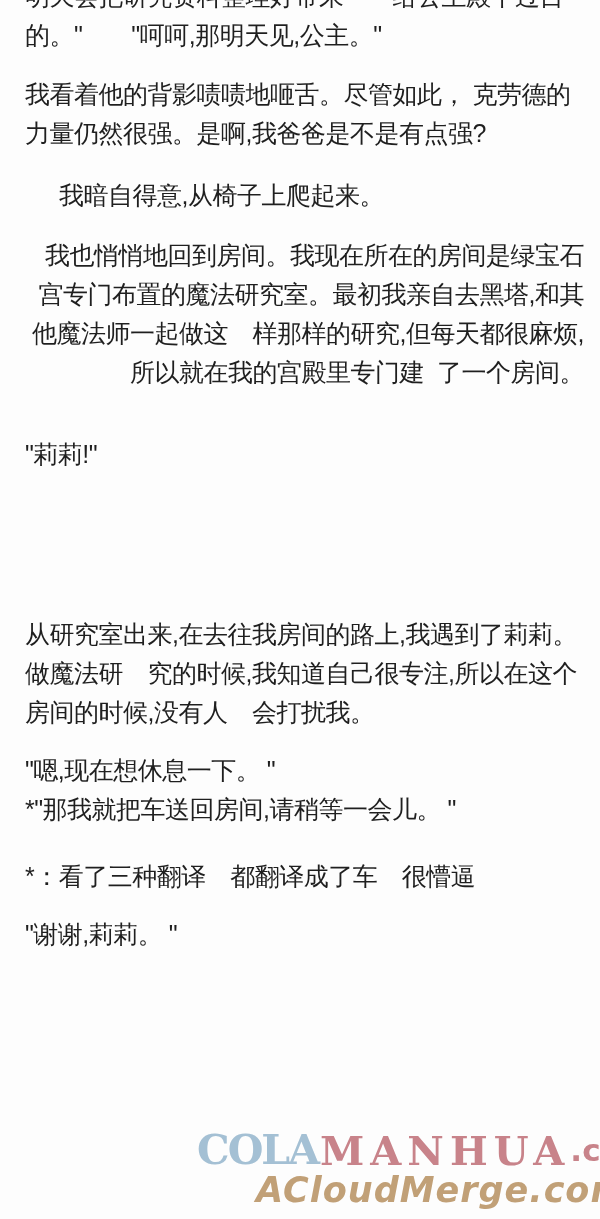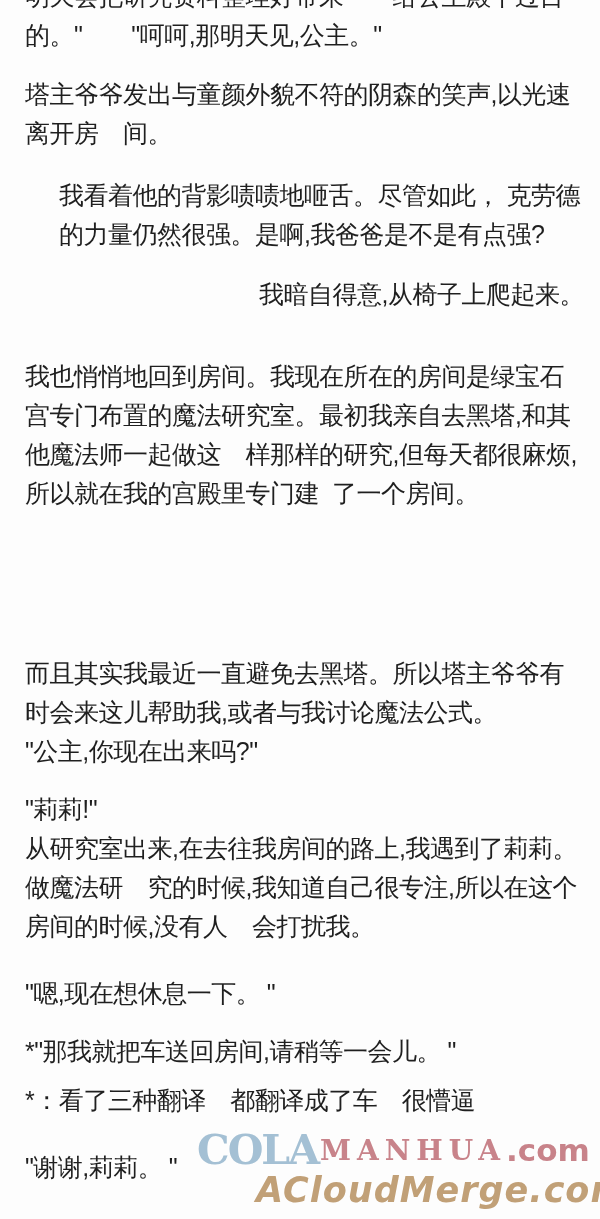--- a/index.html
+++ b/index.html
@@ -58,21 +58,21 @@
   .wm-cola {
     font-family: "DejaVu Serif", "Liberation Serif", serif;
     font-weight: bold;
     font-size: 41px;
     letter-spacing: -2px;
     vertical-align: middle;
   }
   .wm-manhua {
     font-family: "DejaVu Serif", "Liberation Serif", serif;
     font-weight: bold;
-    font-size: 28px;
+    font-size: 40px;
     letter-spacing: 6px;
     margin-left: 2px;
     vertical-align: middle;
   }
   .wm-dotcom {
     font-family: "DejaVu Sans", "Liberation Sans", sans-serif;
     font-weight: bold;
     font-size: 31px;
     letter-spacing: 0px;
     vertical-align: middle;
@@ -88,26 +88,23 @@
   }
 </style>
 </head>
 <body>
 
 <div id="page" style="background: rgb(253, 253, 253);">
 
   <div id="text-flow">
       <p>明天会把研究资料整理好带来　　给公主殿下过目
 的。"　　"呵呵,那明天见,公主。"</p>
-      <p>塔主爷爷发出与童颜外貌不符的阴森的笑声,以光速离开房　间。</p>
       <p>我看着他的背影啧啧地咂舌。尽管如此， 克劳德的力量仍然很强。是啊,我爸爸是不是有点强?</p>
       <p>我暗自得意,从椅子上爬起来。</p>
       <p>我也悄悄地回到房间。我现在所在的房间是绿宝石宫专门布置的魔法研究室。最初我亲自去黑塔,和其他魔法师一起做这　样那样的研究,但每天都很麻烦,所以就在我的宫殿里专门建  了一个房间。</p>
-      <p>而且其实我最近一直避免去黑塔。所以塔主爷爷有时会来这儿帮助我,或者与我讨论魔法公式。
-"公主,你现在出来吗?"</p>
       <p>"莉莉!"</p>
       <p>从研究室出来,在去往我房间的路上,我遇到了莉莉。做魔法研　究的时候,我知道自己很专注,所以在这个房间的时候,没有人　会打扰我。</p>
       <p>"嗯,现在想休息一下。 "</p>
       <p>*"那我就把车送回房间,请稍等一会儿。 "</p>
       <p>*：看了三种翻译　都翻译成了车　很懵逼</p>
       <p>"谢谢,莉莉。 "</p>
     </div>
 
   <div class="wm" id="wm1">
     <span class="wm-cola" style="color: rgb(164, 192, 212);">COLA</span><span class="wm-manhua" style="color: rgb(200, 131, 138);">MANHUA</span><span class="wm-dotcom" style="color: rgb(200, 131, 138);">.com</span>

